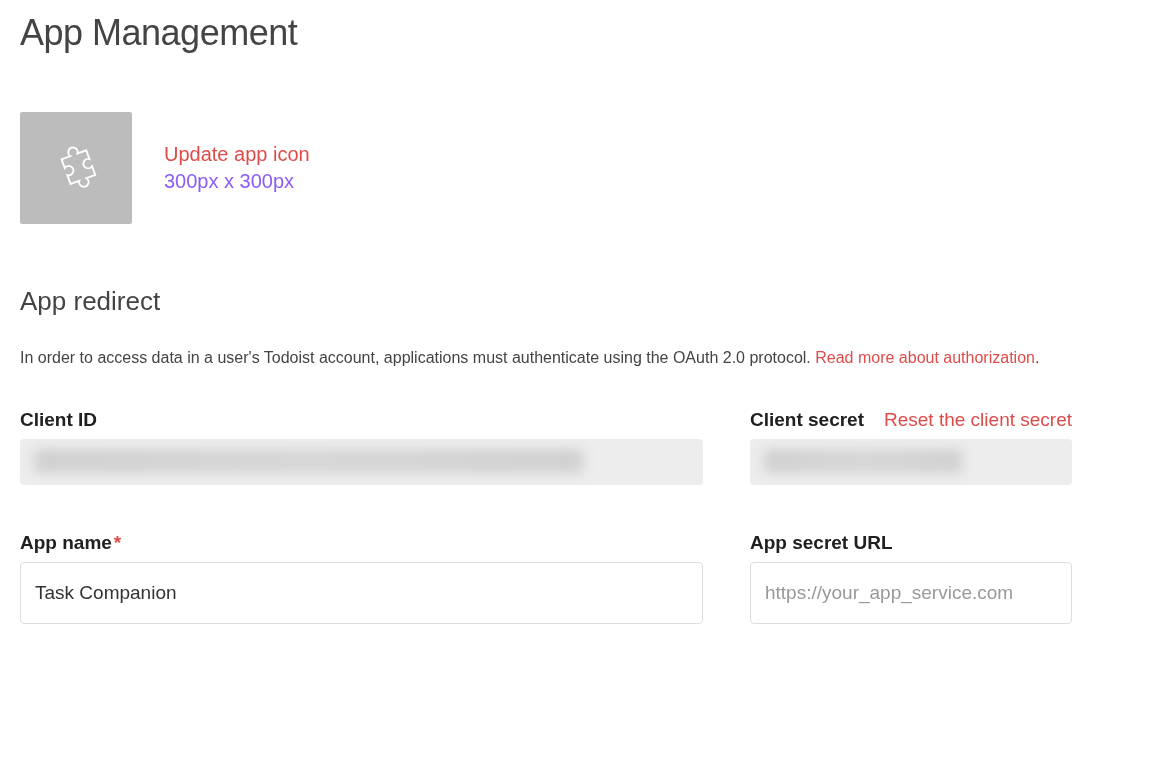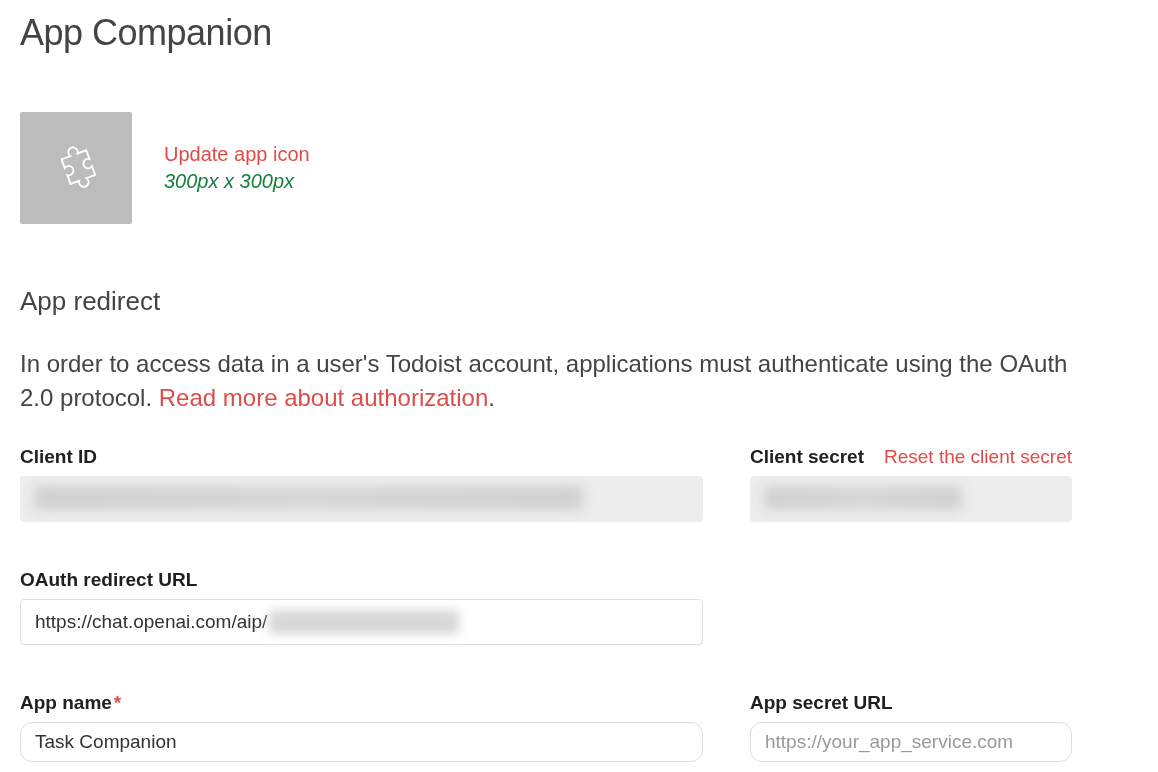--- a/index.html
+++ b/index.html
@@ -43,35 +43,34 @@
       stroke-width: 2;
       fill: none;
     }
     .icon-text .link {
       color: #de4c4a;
       font-size: 20px;
       cursor: pointer;
       margin-bottom: 4px;
     }
     .icon-text .dim {
-      color: #15803d;
+      color: #8b5cf6;
       font-size: 20px;
-      font-style: italic;
     }
     h2.section-title {
       font-size: 26px;
       font-weight: 400;
       color: #444;
       margin-bottom: 30px;
     }
     p.section-desc {
-      font-size: 24px;
+      font-size: 16px;
       color: #444;
       line-height: 1.4;
-      margin-bottom: 32px;
+      margin-bottom: 40px;
       max-width: 1060px;
     }
     p.section-desc a {
       color: #de4c4a;
       text-decoration: none;
       cursor: pointer;
     }
     .form-grid {
       display: grid;
       grid-template-columns: 1fr;
@@ -102,25 +101,25 @@
       color: #de4c4a;
       margin-left: 2px;
     }
     .action-link {
       color: #de4c4a;
       font-size: 19px;
       cursor: pointer;
     }
     input.text-input {
       width: 100%;
-      height: 40px;
+      height: 62px;
       padding: 0 14px;
       font-size: 19px;
       border: 1px solid #ddd;
-      border-radius: 12px;
+      border-radius: 4px;
       color: #333;
       background: #fff;
     }
     input.text-input::placeholder {
       color: #999;
     }
     .readonly-box {
       width: 100%;
       height: 46px;
       background: #ededed;
@@ -159,21 +158,21 @@
       height: 24px;
       filter: blur(5px);
       background: #d8d8d8;
       border-radius: 3px;
       margin-left: 2px;
     }
   </style>
 </head>
 <body>
 
-<h1 class="page-title">App Companion</h1>
+<h1 class="page-title">App Management</h1>
 
 <div class="icon-row">
   <div class="icon-square">
     <span>
       <svg viewBox="0 0 64 64">
         <path d="M20 20 h10 a5 5 0 1 1 8 0 h10 v10 a5 5 0 1 0 0 8 v10 h-10 a5 5 0 1 1 -8 0 h-10 v-10 a5 5 0 1 0 0 -8 z" transform="rotate(-20 32 32)"></path>
       </svg>
     </span>
   </div>
   <div class="icon-text">
@@ -202,29 +201,20 @@
   <div class="field">
     <div class="label-row">
       <label>Client secret</label>
       <span class="action-link">Reset the client secret</span>
     </div>
     <div class="readonly-box">
       <div class="blur" style="right:110px;"></div>
     </div>
   </div>
 
-  <div class="field full">
-    <div class="label-row">
-      <label>OAuth redirect URL</label>
-    </div>
-    <div class="oauth-input-wrap">
-      <span class="visible-part">https://chat.openai.com/aip/</span>
-      <span class="blur-part"></span>
-    </div>
-  </div>
 
   <div class="field" style="grid-column:1/2;justify-content:space-between;">
     <div class="label-row">
       <label>
         <span>App name</span><span class="required">*</span>
       </label>
     </div>
     <input type="text" class="text-input" value="Task Companion" style="">
   </div>
 

